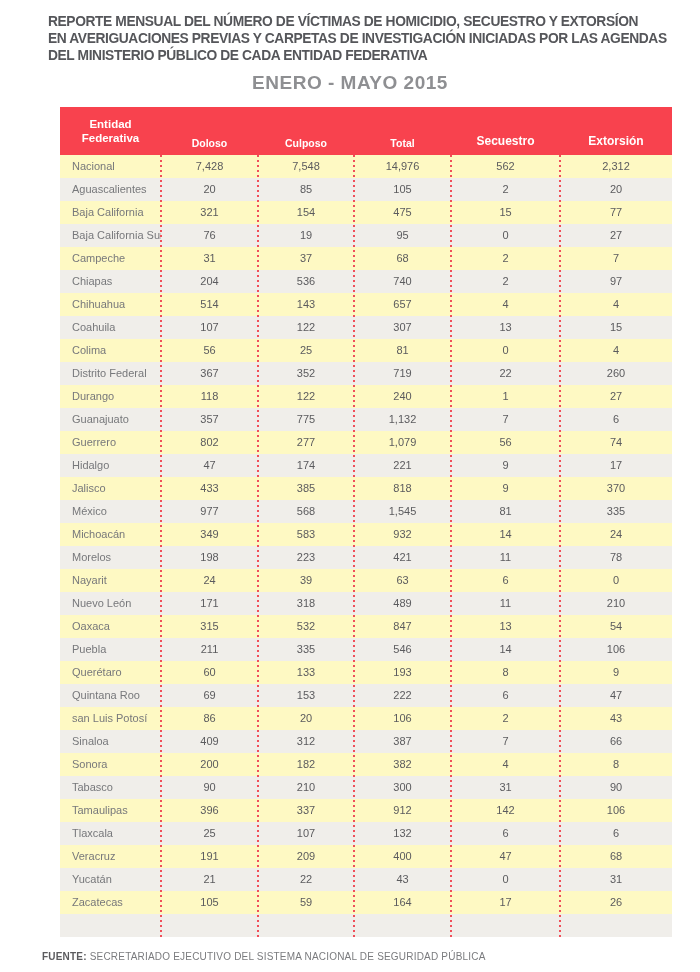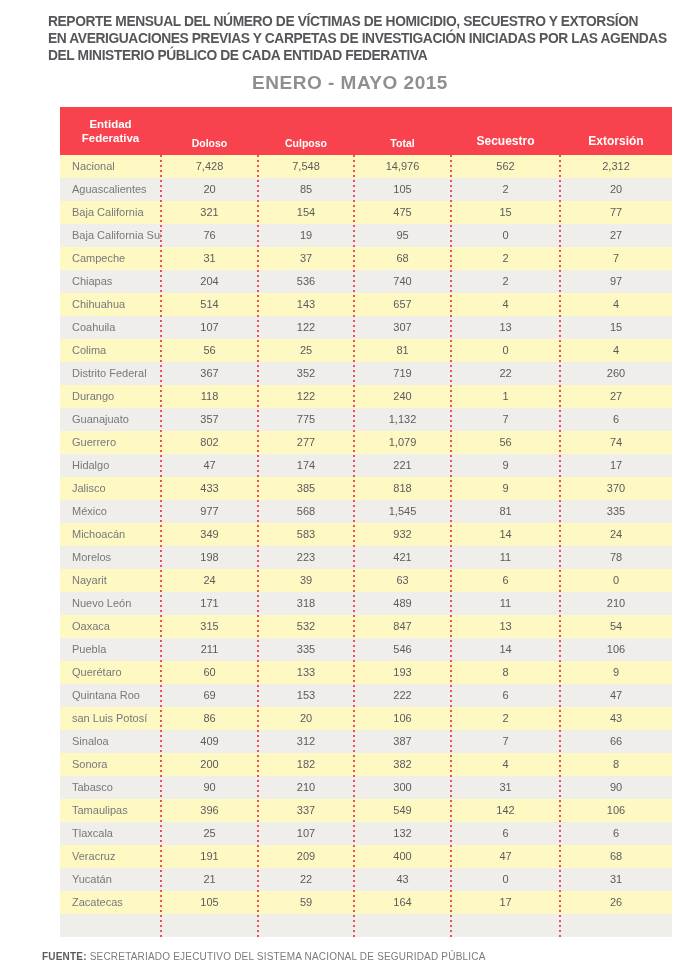--- a/index.html
+++ b/index.html
@@ -303,21 +303,21 @@
           <div class="cell c1">90</div>
           <div class="cell c2">210</div>
           <div class="cell c3">300</div>
           <div class="cell c4">31</div>
           <div class="cell c5">90</div>
         </div>
         <div class="row">
           <div class="cell c0">Tamaulipas</div>
           <div class="cell c1">396</div>
           <div class="cell c2">337</div>
-          <div class="cell c3">549</div>
+          <div class="cell c3">912</div>
           <div class="cell c4">142</div>
           <div class="cell c5">106</div>
         </div>
         <div class="row alt">
           <div class="cell c0">Tlaxcala</div>
           <div class="cell c1">25</div>
           <div class="cell c2">107</div>
           <div class="cell c3">132</div>
           <div class="cell c4">6</div>
           <div class="cell c5">6</div>

